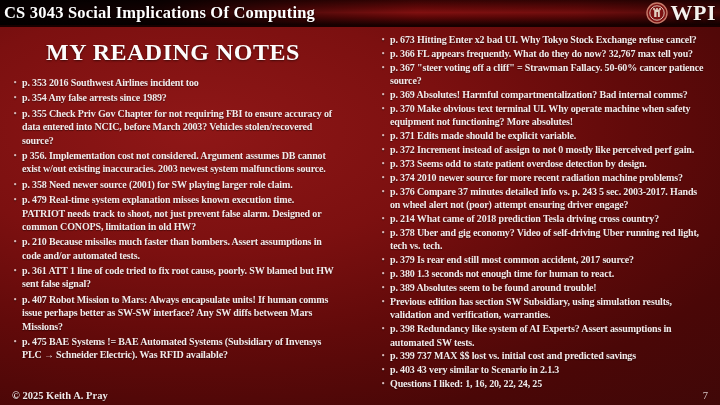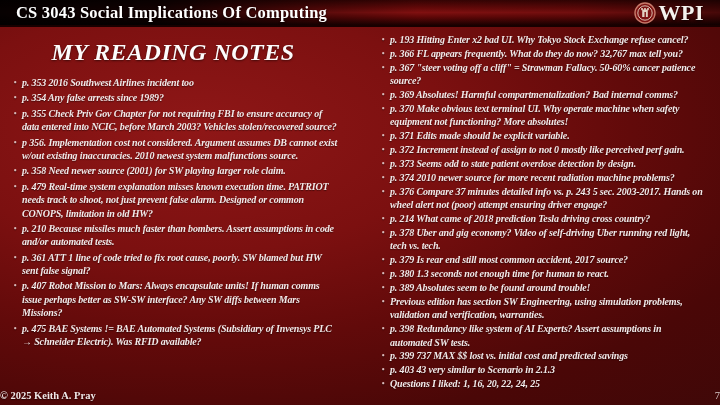--- a/index.html
+++ b/index.html
@@ -5,40 +5,40 @@
   html,body { margin:0; padding:0; background:#222; }
   .slide {
     position:relative; width:720px; height:405px; overflow:hidden;
     font-family:"Liberation Serif", serif;
     background: radial-gradient(110% 95% at 27% 32%,
       #8f1717 0%, #7c1010 32%, #620a0a 55%, #4a0707 78%, #3f0808 100%);
   }
   
   .header {
     position:absolute; top:0; left:0; right:0; height:27px;
-    display:flex; align-items:center; padding:0 16px; box-sizing:border-box;
+    display:flex; align-items:center; padding:0 4px; box-sizing:border-box;
     background:
       linear-gradient(90deg, rgba(0,0,0,0.95) 0%, rgba(0,0,0,0.85) 22%,
         rgba(0,0,0,0.40) 42%, rgba(0,0,0,0.10) 58%, rgba(0,0,0,0.20) 80%,
         rgba(0,0,0,0.50) 100%),
       linear-gradient(180deg, #3a0303 0%, #6f0a0a 32%, #8e1212 50%,
         #6a0808 68%, #1f0000 100%);
     border-bottom:2px solid #180000;
   }
   .header-title {
     color:#ffffff; font-size:16.5px; font-weight:bold; letter-spacing:0.2px;
     text-shadow:0 1px 2px rgba(0,0,0,0.8); white-space:nowrap;
   }
   .logo { margin-left:auto; display:flex; align-items:center; gap:3px; }
   .logo-text {
     color:#f5f2ee; font-size:22px; font-weight:bold; letter-spacing:0.5px;
     line-height:1; text-shadow:0 1px 2px rgba(0,0,0,0.7);
   }
   
-  .content { position:absolute; top:27px; left:0; right:0; bottom:20px; display:flex;font-style:italic; }
+  .content { position:absolute; top:27px; left:0; right:0; bottom:20px; display:flex; }
   .col-left  { width:360px; box-sizing:border-box; padding:8px 22px 0 8px; }
   .col-right { width:360px; box-sizing:border-box; padding:6px 16px 0 16px; }
   .slide-title {
     margin:4px 0 10px 0; text-align:center; color:#fdfcfc;
     font-size:24px; font-weight:bold; letter-spacing:0.5px;
     text-shadow:0 1px 2px rgba(0,0,0,0.5);
   }
   ul.notes { list-style:none; margin:0; padding:0; }
   .note {
     display:flex; color:#f2eaea; font-weight:bold;
@@ -48,21 +48,21 @@
   .col-left  .note { margin-bottom:2px; }
   .col-right .note { margin-bottom:0.5px; }
   .bullet {
     flex:0 0 14px; width:14px; text-align:center;
     font-size:8px; line-height:13px; color:#d9b9b9;
   }
   .note-text { flex:1; }
   
   .footer {
     position:absolute; left:0; right:0; bottom:0; height:20px;
-    display:flex; align-items:center; padding:0 0; box-sizing:border-box;text-align:center;
+    display:flex; align-items:center; padding:0 12px; box-sizing:border-box;text-align:center;
   }
   .copyright {
     color:#efe6e6; font-size:10.5px; font-weight:bold;
     text-shadow:0 1px 1px rgba(0,0,0,0.5);
   }
   .page-number { margin-left:auto; color:#d8c9c9; font-size:10.5px; }
 </style>
 </head>
 <body>
 
@@ -95,21 +95,21 @@
           <li class="note">
             <span class="bullet">•</span>
             <span class="note-text">p. 354 Any false arrests since 1989?</span>
           </li>
           <li class="note">
             <span class="bullet">•</span>
             <span class="note-text">p. 355 Check Priv Gov Chapter for not requiring FBI to ensure accuracy of data entered into NCIC, before March 2003? Vehicles stolen/recovered source?</span>
           </li>
           <li class="note">
             <span class="bullet">•</span>
-            <span class="note-text">p 356. Implementation cost not considered.  Argument assumes DB cannot exist w/out existing inaccuracies. 2010 newest system malfunctions source.</span>
+            <span class="note-text">p 356. Implementation cost not considered.  Argument assumes DB cannot exist w/out existing inaccuracies. 2003 newest system malfunctions source.</span>
           </li>
           <li class="note">
             <span class="bullet">•</span>
             <span class="note-text">p. 358 Need newer source (2001) for SW playing larger role claim.</span>
           </li>
           <li class="note">
             <span class="bullet">•</span>
             <span class="note-text">p. 479 Real-time system explanation misses known execution time. PATRIOT needs track to shoot, not just prevent false alarm. Designed or common CONOPS, limitation in old HW?</span>
           </li>
           <li class="note">
@@ -127,21 +127,21 @@
           <li class="note">
             <span class="bullet">•</span>
             <span class="note-text">p. 475 BAE Systems != BAE Automated Systems (Subsidiary of Invensys PLC → Schneider Electric). Was RFID available?</span>
           </li>
         </ul>
     </div>
     <div class="col-right">
       <ul class="notes">
           <li class="note">
             <span class="bullet">•</span>
-            <span class="note-text">p. 193 Hitting Enter x2 bad UI. Why Tokyo Stock Exchange refuse cancel?</span>
+            <span class="note-text">p. 673 Hitting Enter x2 bad UI. Why Tokyo Stock Exchange refuse cancel?</span>
           </li>
           <li class="note">
             <span class="bullet">•</span>
             <span class="note-text">p. 366 FL appears frequently. What do they do now? 32,767 max tell you?</span>
           </li>
           <li class="note">
             <span class="bullet">•</span>
             <span class="note-text">p. 367 "steer voting off a cliff" = Strawman Fallacy. 50-60% cancer patience source?</span>
           </li>
           <li class="note">
@@ -187,21 +187,21 @@
           <li class="note">
             <span class="bullet">•</span>
             <span class="note-text">p. 380 1.3 seconds not enough time for human to react.</span>
           </li>
           <li class="note">
             <span class="bullet">•</span>
             <span class="note-text">p. 389 Absolutes seem to be found around trouble!</span>
           </li>
           <li class="note">
             <span class="bullet">•</span>
-            <span class="note-text">Previous edition has section SW Engineering, using simulation problems, validation and verification, warranties.</span>
+            <span class="note-text">Previous edition has section SW Subsidiary, using simulation results, validation and verification, warranties.</span>
           </li>
           <li class="note">
             <span class="bullet">•</span>
             <span class="note-text">p. 398 Redundancy like system of AI Experts? Assert assumptions in automated SW tests.</span>
           </li>
           <li class="note">
             <span class="bullet">•</span>
             <span class="note-text">p. 399 737 MAX $$ lost vs. initial cost and predicted savings</span>
           </li>
           <li class="note">

